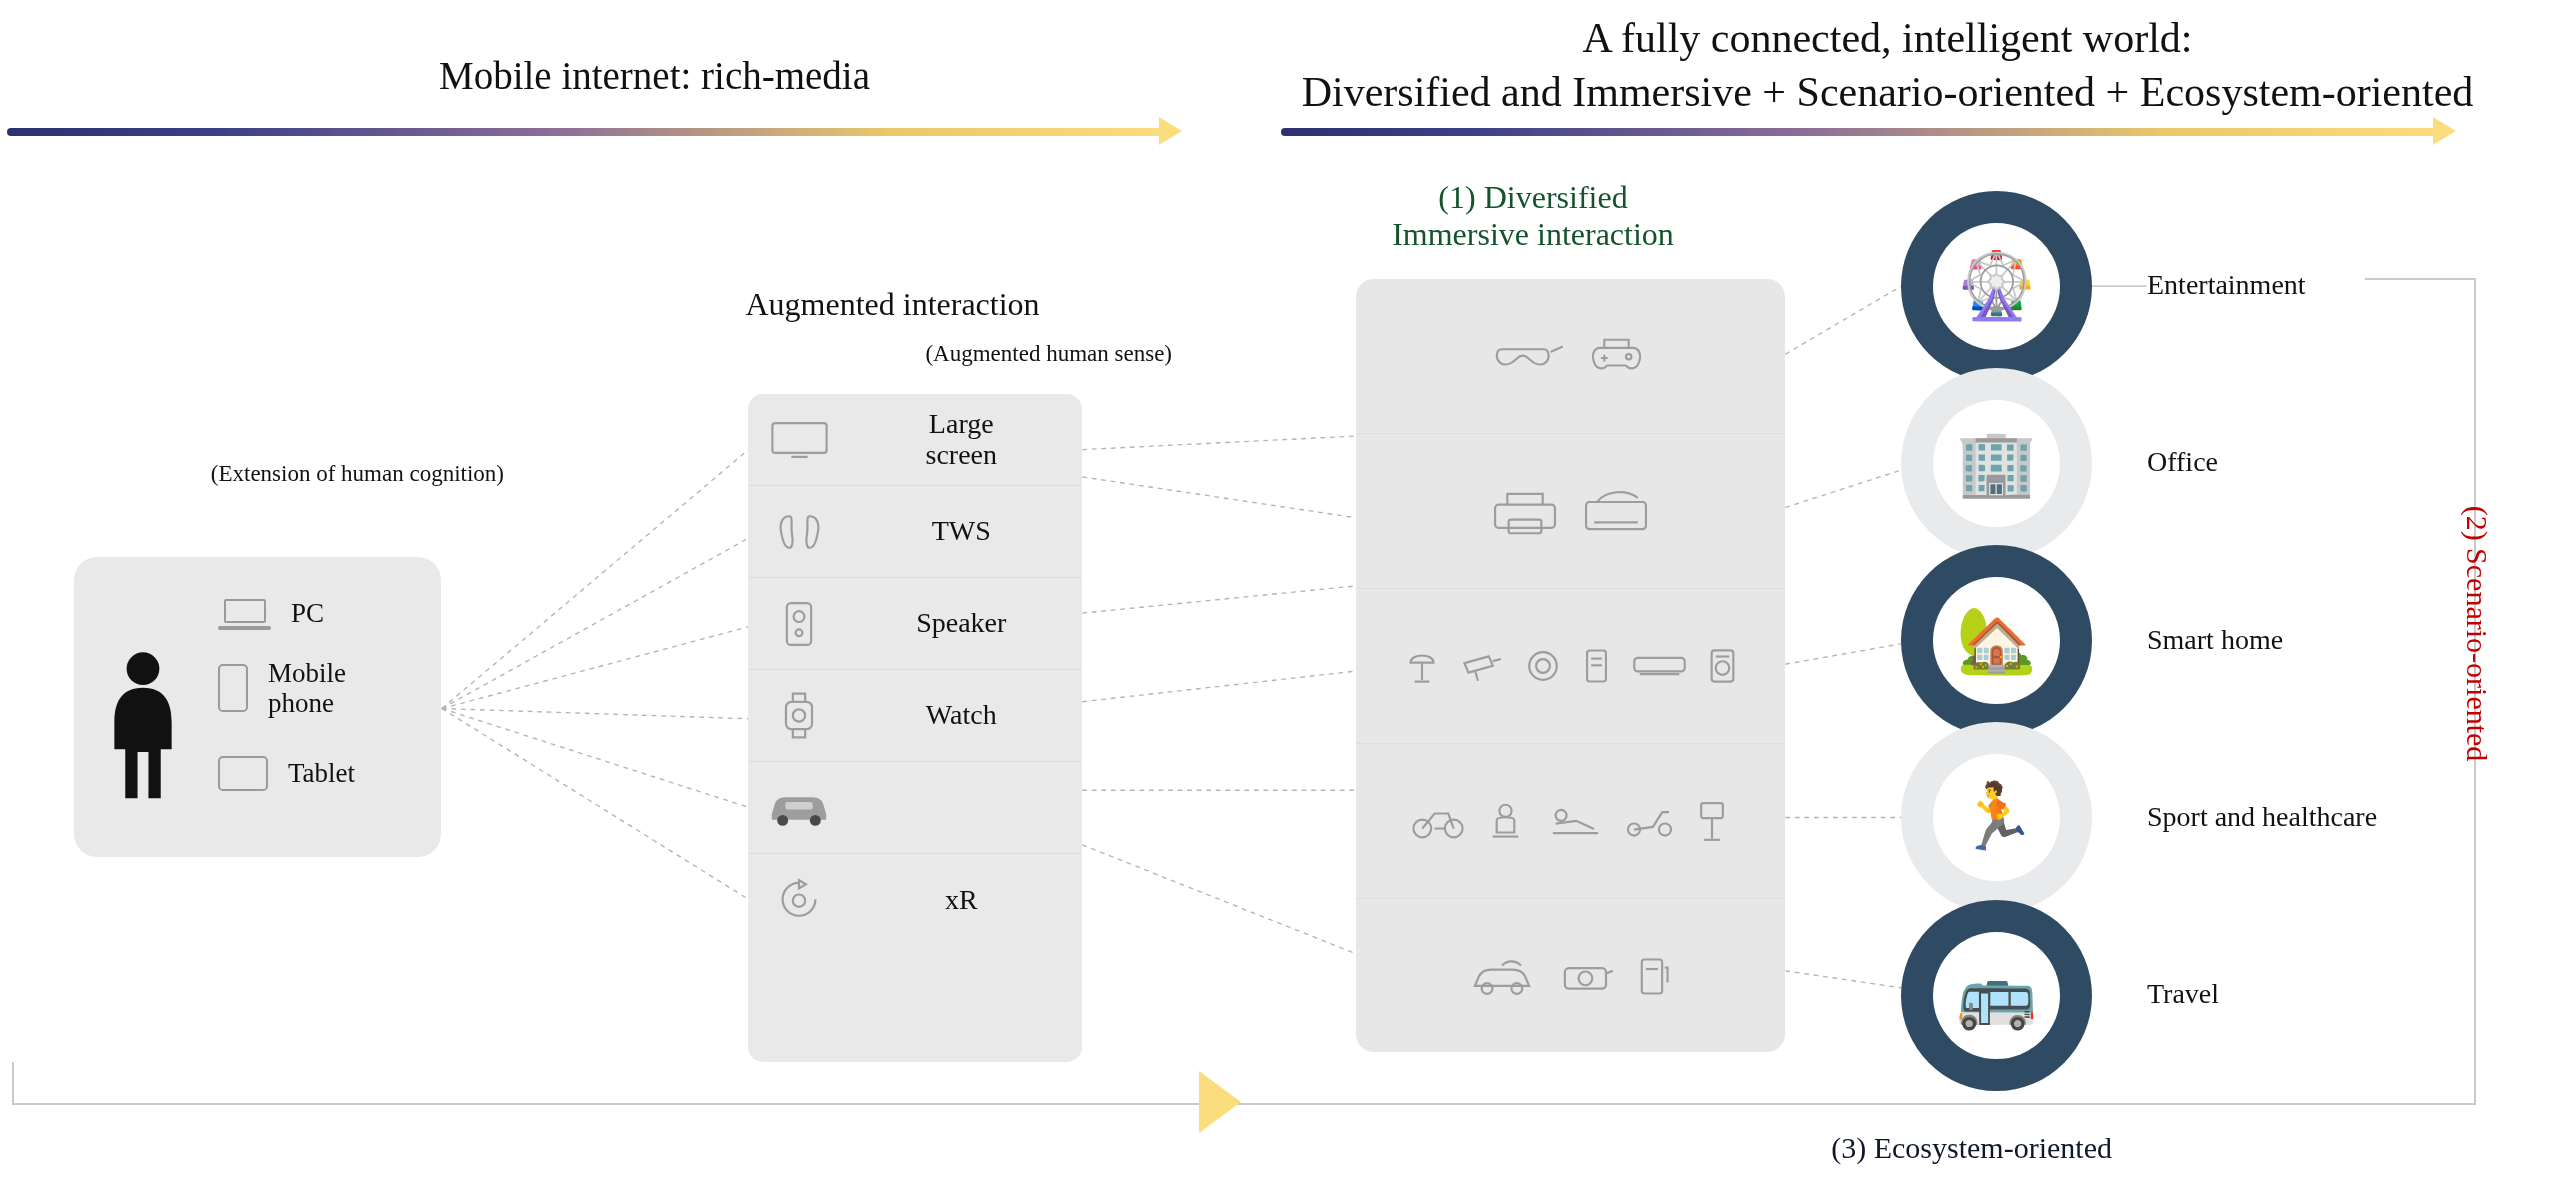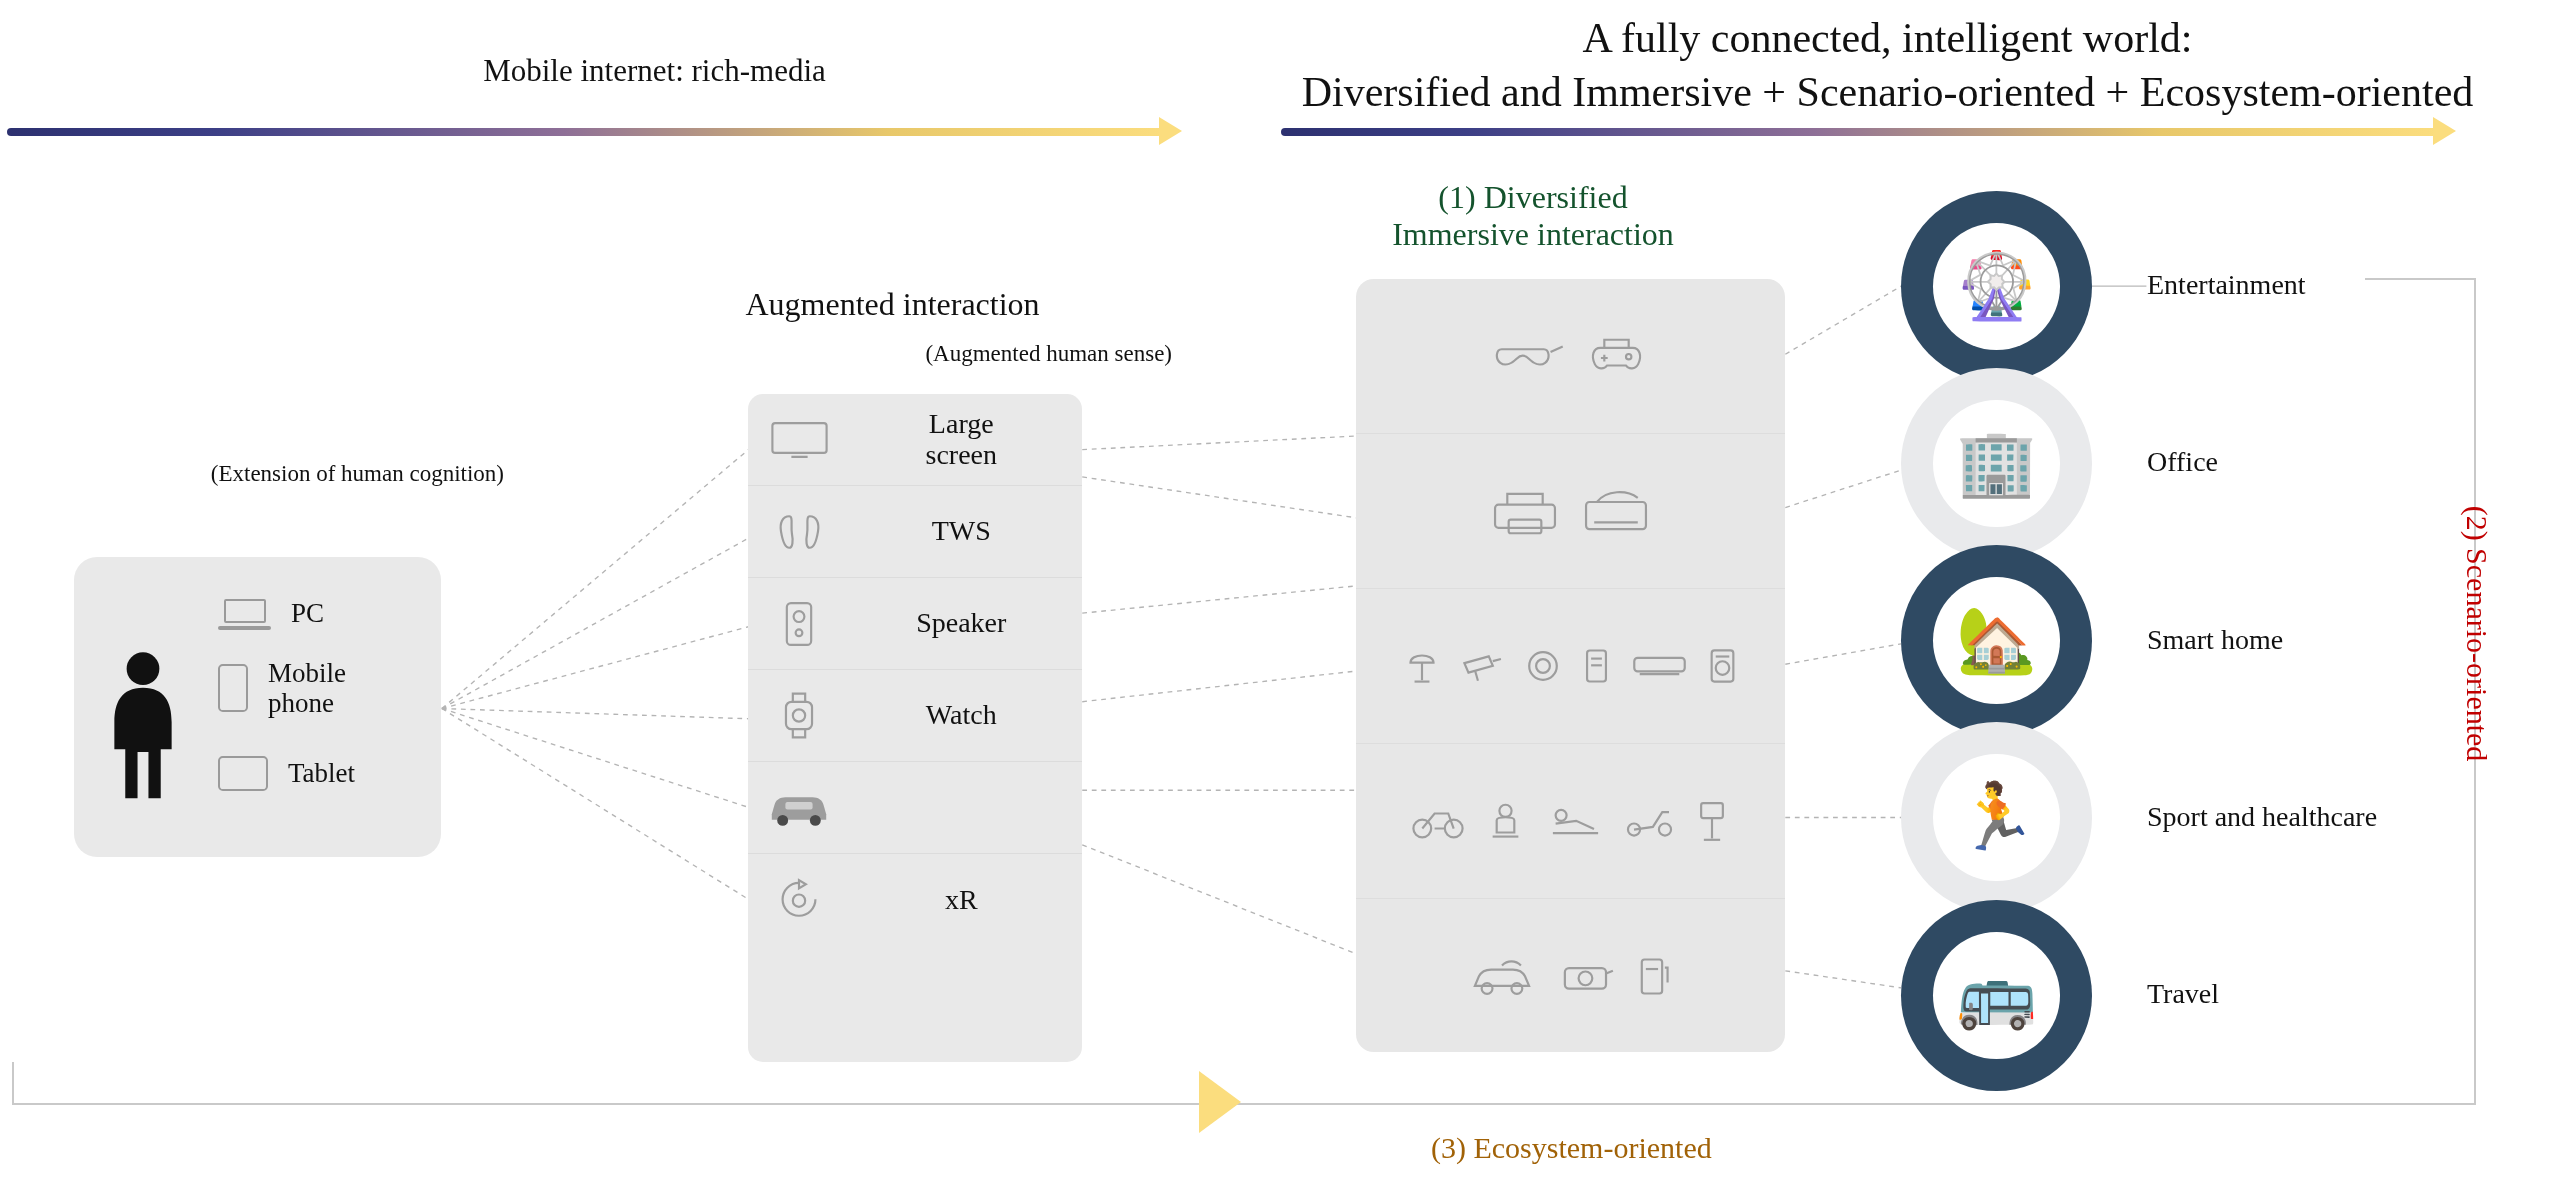--- a/index.html
+++ b/index.html
@@ -11,21 +11,21 @@
     width: 2576px; height: 1197px;
     font-family: "Liberation Serif", serif;
     color: #111;
     position: relative;
     overflow: hidden;
   }
   .stage { position: absolute; left: 0; top: 0; width: 2576px; height: 1197px; }
 
   
   .hdr { position: absolute; text-align: center; font-family: "Liberation Serif", serif; }
-  #hdr-left { left: 123px; top: 53px; width: 1063px; font-size: 31px; }
+  #hdr-left { left: 123px; top: 53px; width: 1063px; font-size: 39px; }
   #hdr-right { left: 1240px; top: 12.3px; width: 1295px; font-size: 42px; line-height: 1.28; }
 
   .arrow-bar { position: absolute; height: 7.5px; border-radius: 4.1px; }
   #bar-left {
     left: 6.8px; top: 128px; width: 1159px;
     background: linear-gradient(to right, #2d3170 0%, #3c3f86 18%, #8e6f97 48%, #e8c86a 76%, #fbdd7e 100%);
   }
   #bar-right {
     left: 1281px; top: 128px; width: 1159px;
     background: linear-gradient(to right, #2d3170 0%, #3c3f86 16%, #8e6f97 46%, #e8c86a 76%, #fbdd7e 100%);
@@ -141,21 +141,21 @@
   #frame-left {
     position: absolute; left: 12.3px; top: 1062px; width: 2px; height: 42px; background: #c9c9c9;
   }
   #eco-arrow {
     position: absolute; left: 1199px; top: 1071px; width: 0; height: 0;
     border-top: 31px solid transparent; border-bottom: 31px solid transparent;
     border-left: 42px solid #fbdd7e;
   }
   #eco-label {
     position: absolute; left: 1431px; top: 1131px; width: 681px;
-    text-align: left; font-size: 30px; color: #a16207;
+    text-align: right; font-size: 30px; color: #0f172a;
   }
 
   svg.conn { position: absolute; left: 0; top: 0; width: 2576px; height: 1197px; pointer-events: none; }
   svg.conn line, svg.conn path { stroke: #b4b4b4; stroke-width: 2; fill: none; stroke-dasharray: 7 7; }
   svg.conn line.solid, svg.conn path.solid { stroke-dasharray: none; stroke: #b9b9b9; }
 
   .emoji-art { font-size: 65px; line-height: 1; }
 </style>
 </head>
 <body>

